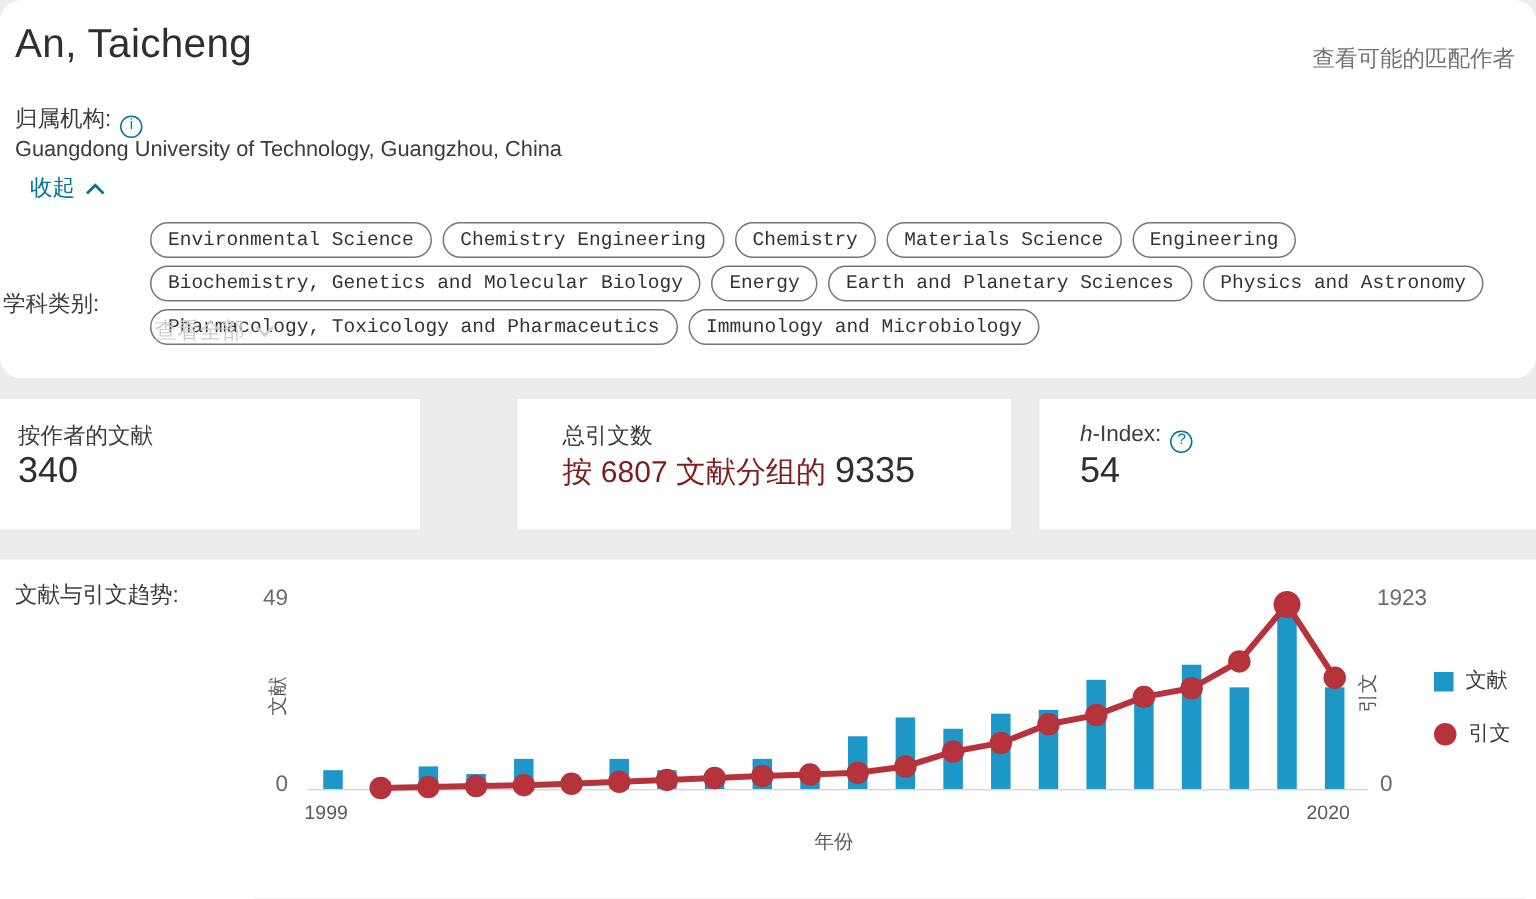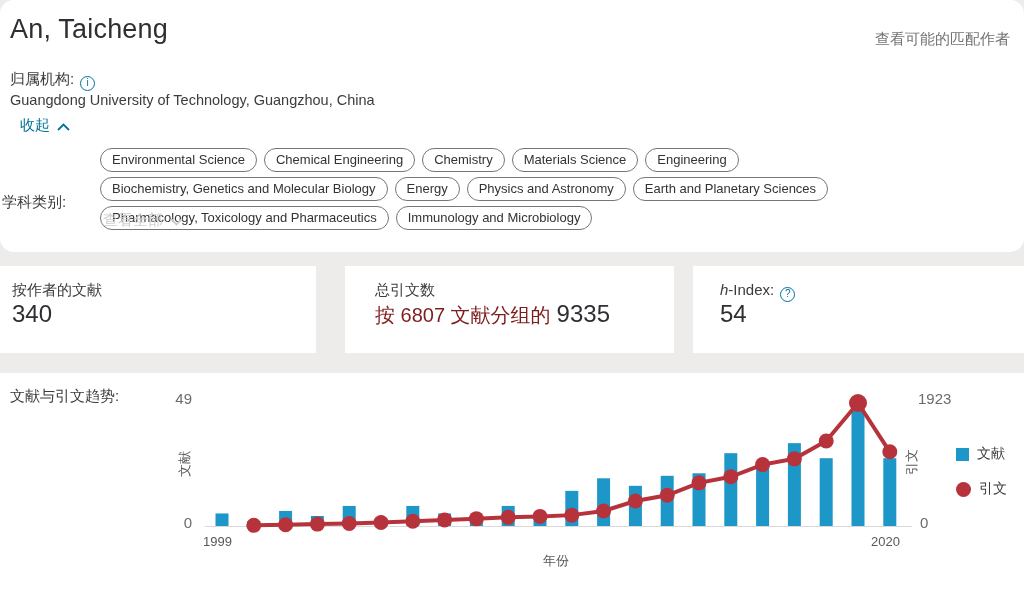--- a/index.html
+++ b/index.html
@@ -11,28 +11,28 @@
   #chart-section  { top:373px; height:226px; }
 
   
   .author-name { position:absolute; left:10px; top:14px; font-size:27px; font-weight:400; color:#2f2f33; letter-spacing:.2px; }
   .match-link { position:absolute; right:14px; top:30px; font-size:15px; color:#737373; cursor:default; }
   .affil-label-row { position:absolute; left:10px; top:70px; font-size:15px; color:#3c3c40; }
   .affil-text { position:absolute; left:10px; top:92px; font-size:14.5px; color:#3c3c40; }
   .collapse-link { position:absolute; left:20px; top:116px; font-size:15px; color:#007398; cursor:pointer; display:flex; align-items:center; gap:7px; }
   .subject-label { position:absolute; left:2px; top:152px; font-size:15px; color:#3c3c40;margin-top:41px; }
   .chips-wrap { position:absolute; left:100px; top:148px; width:890px; display:flex; flex-wrap:wrap; gap:5px 7px; }
-  .chip { display:inline-block; border:1px solid #767676; border-radius:12px; padding:3px 11px 4px; font-size:13px; color:#333336; background:#fff; white-space:nowrap; cursor:pointer; }
+  .chip { display:inline-block; border:1px solid #767676; border-radius:12px; padding:3px 11px 4px; font-size:13px; color:#333336; background:#fff; white-space:nowrap; cursor:pointer;font-family:Liberation Mono, monospace; }
   .viewall-link { position:absolute; left:103px; top:211px; font-size:15px; color:#cfcecb; display:flex; align-items:center; gap:7px; cursor:default; }
 
   .circle-icon { display:inline-flex; width:15px; height:15px; border:1.2px solid #007398; border-radius:50%; color:#007398; font-size:10px; line-height:1; align-items:center; justify-content:center; vertical-align:-2px; margin-left:6px; cursor:pointer; font-style:normal; }
 
   
   .card { position:absolute; top:266px; height:87px; background:#ffffff; }
-  #card-documents { left:0;   width:316px;padding-left:20px; }
+  #card-documents { left:0;   width:280px;padding-left:20px; }
   #card-citations { left:345px; width:329px; }
   #card-hindex    { left:693px; width:354px; }
   .card-label { position:absolute; top:15px; font-size:15px; color:#3c3c40; }
   .card-value { position:absolute; top:34px; font-size:24px; color:#2f2f33; }
   #card-documents .card-label, #card-documents .card-value { left:12px; }
   #card-citations .card-label, #card-citations .card-line  { left:30px; }
   #card-hindex .card-label, #card-hindex .card-value { left:27px; }
   .card-line { position:absolute; top:34px; font-size:24px; color:#2f2f33; }
   .cite-prefix { font-size:20px; color:#7f1d1d; margin-right:6px; }
   .hindex-h { font-style:italic; }
@@ -75,28 +75,28 @@
     <span class="chev">
       <svg width="13" height="8" viewBox="0 0 13 8">
           <polyline points="1,7 6.5,1.5 12,7" fill="none" stroke="#007398" stroke-width="1.8"></polyline>
         </svg>
     </span>
   </a>
 
   <div class="subject-label">学科类别:</div>
   <div class="chips-wrap">
       <span class="chip">Environmental Science</span>
-      <span class="chip">Chemical Engineering</span>
+      <span class="chip">Chemistry Engineering</span>
       <span class="chip">Chemistry</span>
       <span class="chip">Materials Science</span>
       <span class="chip">Engineering</span>
       <span class="chip">Biochemistry, Genetics and Molecular Biology</span>
       <span class="chip">Energy</span>
+      <span class="chip">Earth and Planetary Sciences</span>
       <span class="chip">Physics and Astronomy</span>
-      <span class="chip">Earth and Planetary Sciences</span>
       <span class="chip">Pharmacology, Toxicology and Pharmaceutics</span>
       <span class="chip">Immunology and Microbiology</span>
     </div>
 
   <a class="viewall-link">
     <span>查看全部</span>
     <span class="chev">
       <svg width="13" height="8" viewBox="0 0 13 8">
           <polyline points="1,1 6.5,6.5 12,1" fill="none" stroke="#cfcecb" stroke-width="1.8"></polyline>
         </svg>

